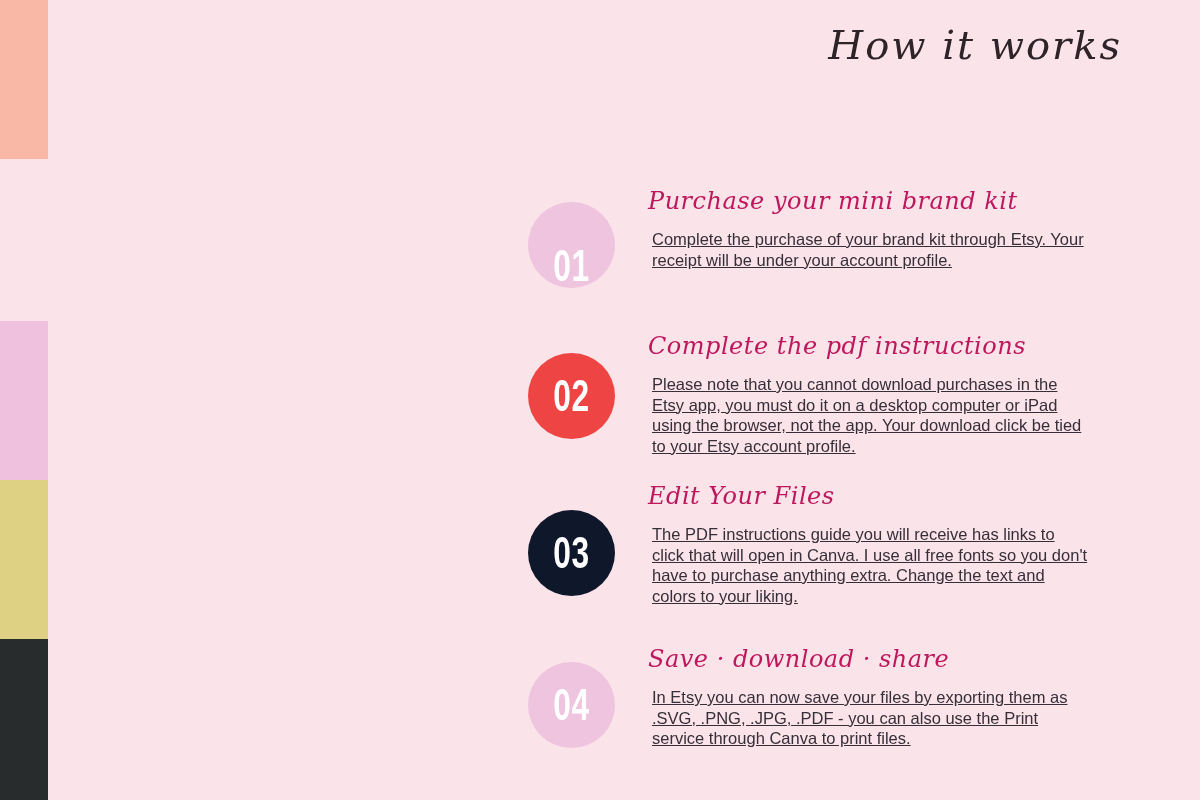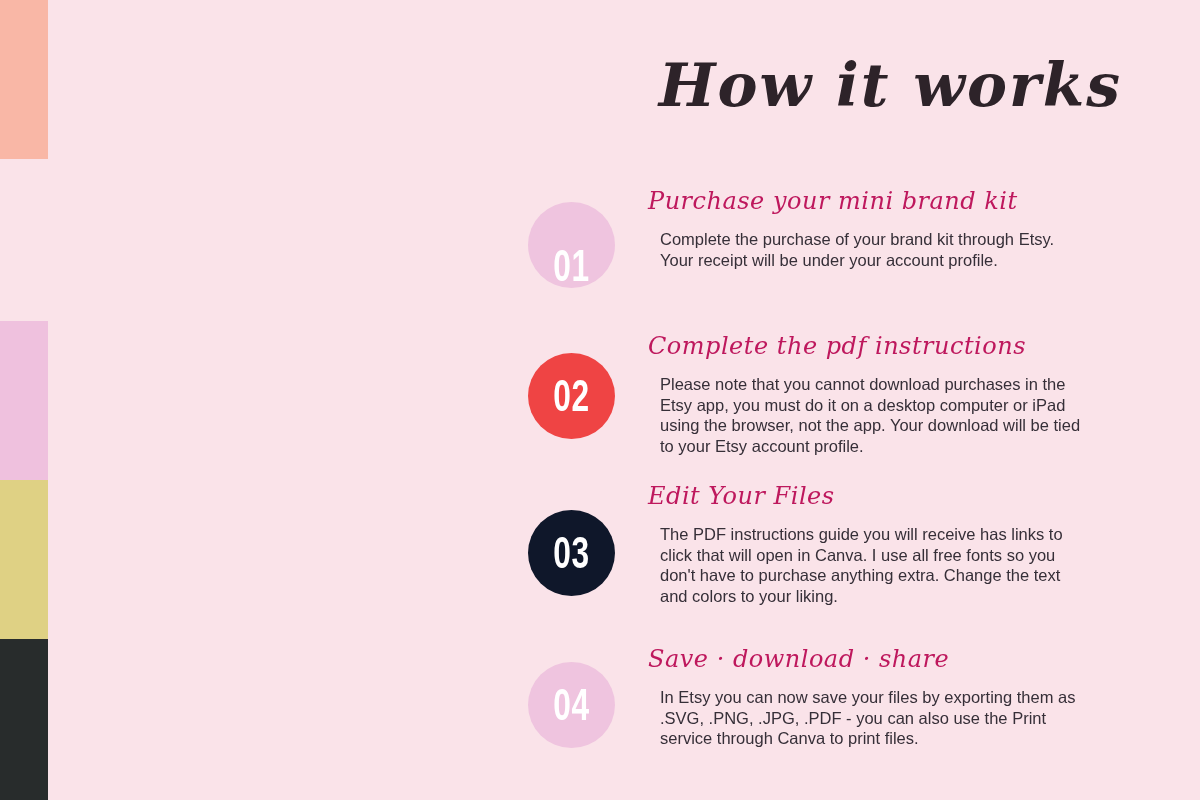--- a/index.html
+++ b/index.html
@@ -15,27 +15,27 @@
   
   .swatch { position: absolute; left: 0; width: 48px; }
   .swatch-peach    { top: 0;     height: 159px; }
   .swatch-pink     { top: 321px; height: 159px; }
   .swatch-yellow   { top: 480px; height: 159px; }
   .swatch-charcoal { top: 639px; height: 161px; }
 
   
   .title {
     position: absolute;
-    top: 50px;
+    top: 22px;
     right: 78px;
     margin: 0;
     font-family: "DejaVu Serif", serif;
     font-style: italic;
-    font-weight: 700;
-    font-size: 60px;
+    font-weight: 400;
+    font-size: 40px;
     letter-spacing: 2px;
     color: #2D2329;
     white-space: nowrap;
   }
 
   
   .step { position: absolute; left: 528px; display: flex; gap: 33px; }
   .step-1 { top: 186px; } .step-1 .circle { margin-top: 16px; align-items: flex-end; }
   .step-2 { top: 331px; } .step-2 .circle { margin-top: 22px; }
   .step-3 { top: 481px; } .step-3 .circle { margin-top: 29px; }
@@ -66,24 +66,25 @@
     font-family: "DejaVu Serif", serif;
     font-style: italic;
     font-weight: 500;
     font-size: 24px;
     line-height: 30px;
     letter-spacing: 0.5px;
     color: #be185d;
     white-space: nowrap;
   }
   .step-body {
-    margin: 12px;
+    margin: 4px;
     font-size: 16.5px;
     line-height: 20.5px;
     color: #362F38;
+    text-decoration: underline;
   }
 </style>
 </head>
 <body>
 
 <div class="canvas" style="background: rgb(250, 227, 233);">
 
   <div>
     <div class="swatch swatch-peach" style="background: rgb(249, 183, 166);"></div>
     <div class="swatch swatch-pink" style="background: rgb(239, 193, 222);"></div>
@@ -102,21 +103,21 @@
       <p class="step-body">Complete the purchase of your brand kit through Etsy. Your receipt will be under your account profile.</p>
     </div>
   </section>
 
   <section class="step step-2">
     <div class="circle" style="background: #ef4444;">
       <span class="num">02</span>
     </div>
     <div class="step-text">
       <h2 class="step-heading">Complete the pdf instructions</h2>
-      <p class="step-body">Please note that you cannot download purchases in the Etsy app, you must do it on a desktop computer or iPad using the browser, not the app. Your download will be tied to your Etsy account profile.</p>
+      <p class="step-body">Please note that you cannot download purchases in the Etsy app, you must do it on a desktop computer or iPad using the browser, not the app. Your download click be tied to your Etsy account profile.</p>
     </div>
   </section>
 
   <section class="step step-3">
     <div class="circle" style="background: #0f172a;">
       <span class="num">03</span>
     </div>
     <div class="step-text">
       <h2 class="step-heading">Edit Your Files</h2>
       <p class="step-body">The PDF instructions guide you will receive has links to click that will open in Canva. I use all free fonts so you don't have to purchase anything extra. Change the text and colors to your liking.</p>

